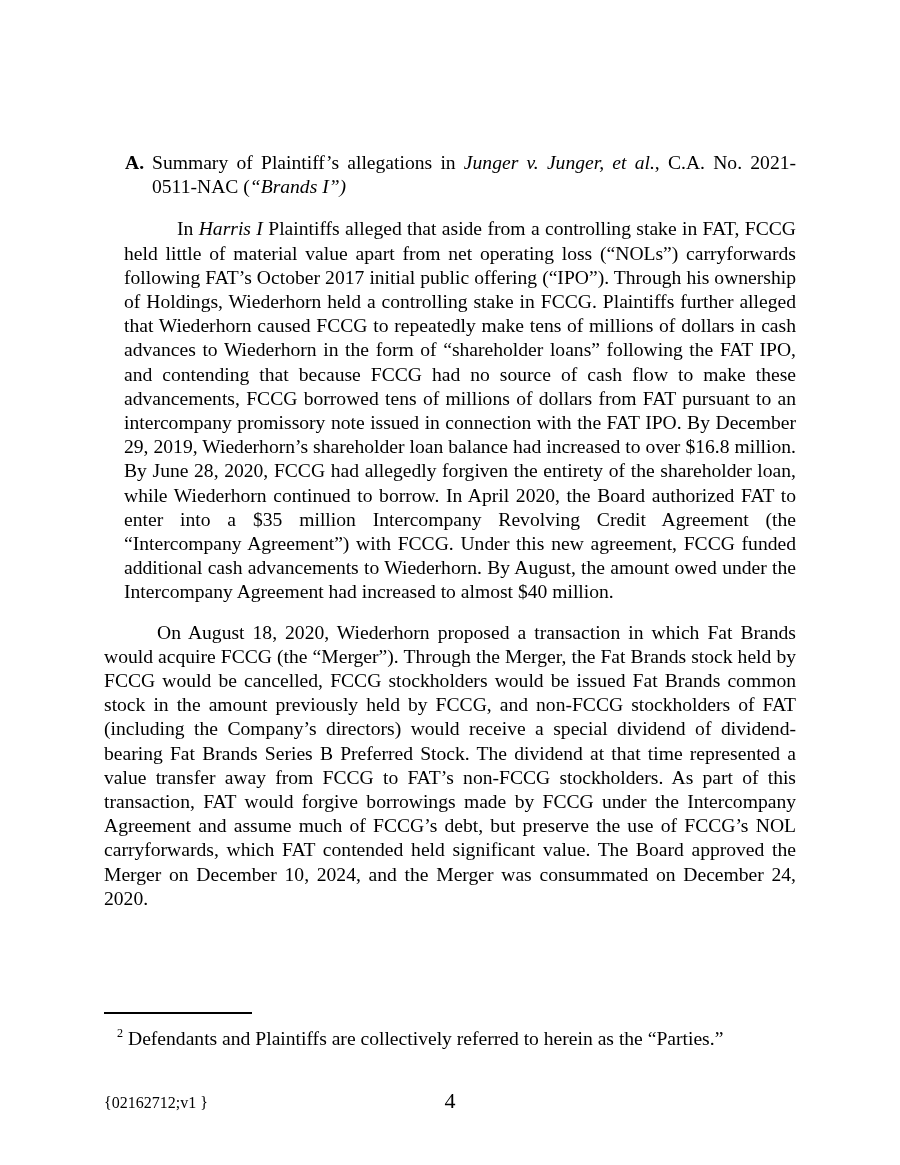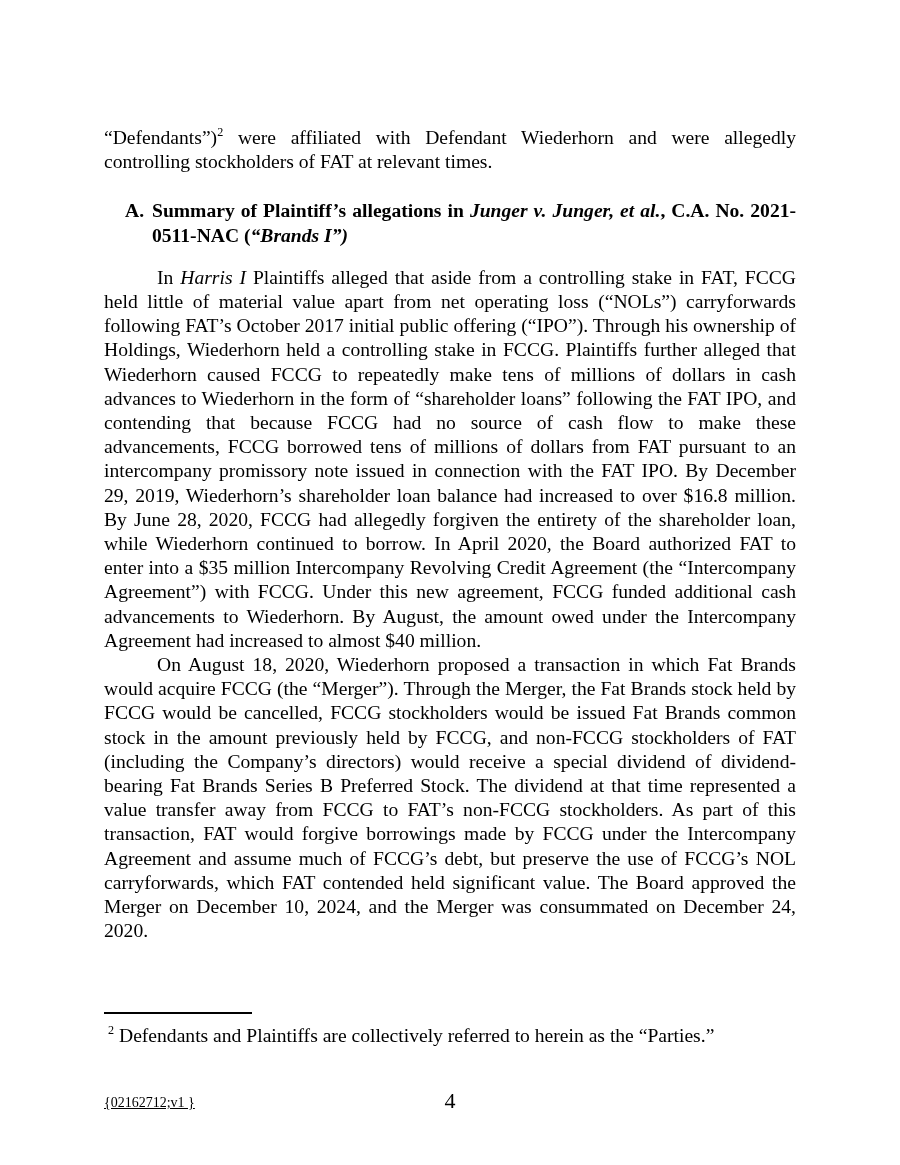--- a/index.html
+++ b/index.html
@@ -37,73 +37,71 @@
     font-size: 19.6px;
     line-height: 24.2px;
   }
   .h-label {
     flex: 0 0 27px;
   }
   .h-content {
     flex: 1;
     text-align: justify;
   }
-  .para.p1 { margin-top: 18px; }
-  .para.p2 { }
+  .para.p1 { margin-top: 18px; margin-left: 20px; }
+  .para.p2 { margin-top: 16px; }
   .r-i { font-style: italic; }
-  .r-b { font-weight: bold; }
+  .r-b { font-weight: normal; }
   .r-sup {
     vertical-align: super;
     font-size: 0.62em;
     line-height: 0;
   }
   .footnote-area {
     position: absolute;
     left: 104px;
     width: 692px;
     top: 1012px;
   }
   .footnote-rule {
     width: 148px;
     height: 0;
     border-top: 2px solid #000000;
     margin: 0 0 10px 0;
   }
   .footnote {
-    margin: 4px;
+    margin: 13px;
     font-size: 19.6px;
     line-height: 24.2px;
     text-align: left;
   }
   .stamp {
     position: absolute;
     left: 104px;
     top: 1095px;
-    font-size: 14px;
+    font-size: 16px;
     line-height: 15px;
-    text-decoration: underline;
   }
   .pagenum {
     position: absolute;
     left: 0;
     top: 1088px;
     width: 100%;
     text-align: center;
     font-size: 22px;
     line-height: 26px;
   }
 </style>
 </head>
 <body>
 
 <div class="page">
 
   <div class="textblock">
 
-    <p class="para"><span>“Defendants”)</span><span class="r-sup">2</span><span> were affiliated with Defendant Wiederhorn and were allegedly controlling stockholders of FAT at relevant times.</span></p>
 
     <div class="heading">
       <span class="h-label">A.</span>
       <span class="h-content"><span class="r-b">Summary of Plaintiff’s allegations in </span><span class="r-i r-b">Junger v. Junger, et al.</span><span class="r-b">, C.A. No. 2021-0511-NAC (</span><span class="r-i r-b">“Brands I”)</span></span>
     </div>
 
     <p class="para indent p1"><span>In </span><span class="r-i">Harris I</span><span> Plaintiffs alleged that aside from a controlling stake in FAT, FCCG held little of material value apart from net operating loss (“NOLs”) carryforwards following FAT’s October 2017 initial public offering (“IPO”).  Through his ownership of Holdings, Wiederhorn held a controlling stake in FCCG.  Plaintiffs further alleged that Wiederhorn caused FCCG to repeatedly make tens of millions of dollars in cash advances to Wiederhorn in the form of “shareholder loans” following the FAT IPO, and contending that because FCCG had no source of cash flow to make these advancements, FCCG borrowed tens of millions of dollars from FAT pursuant to an intercompany promissory note issued in connection with the FAT IPO. By December 29, 2019, Wiederhorn’s shareholder loan balance had increased to over $16.8 million. By June 28, 2020, FCCG had allegedly forgiven the entirety of the shareholder loan, while Wiederhorn continued to borrow. In April 2020, the Board authorized FAT to enter into a $35 million Intercompany Revolving Credit Agreement (the “Intercompany Agreement”) with FCCG. Under this new agreement, FCCG funded additional cash advancements to Wiederhorn. By August, the amount owed under the Intercompany Agreement had increased to almost $40 million.</span></p>
 
     <p class="para indent p2"><span>On August 18, 2020, Wiederhorn proposed a transaction in which Fat Brands would acquire FCCG (the “Merger”). Through the Merger, the Fat Brands stock held by FCCG would be cancelled, FCCG stockholders would be issued Fat Brands common stock in the amount previously held by FCCG, and non-FCCG stockholders of FAT (including the Company’s directors) would receive a special dividend of dividend-bearing Fat Brands Series B Preferred Stock. The dividend at that time represented a value transfer away from FCCG to FAT’s non-FCCG stockholders. As part of this transaction, FAT would forgive borrowings made by FCCG under the Intercompany Agreement and assume much of FCCG’s debt, but preserve the use of FCCG’s NOL carryforwards, which FAT contended held significant value. The Board approved the Merger on December 10, 2024, and the Merger was consummated on December 24, 2020.</span></p>
 

